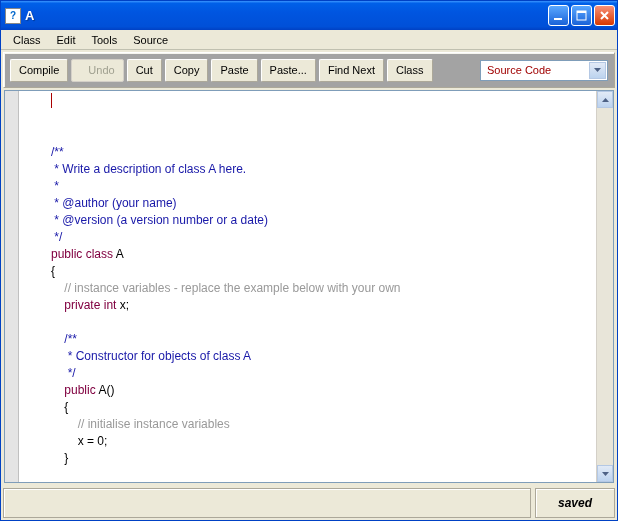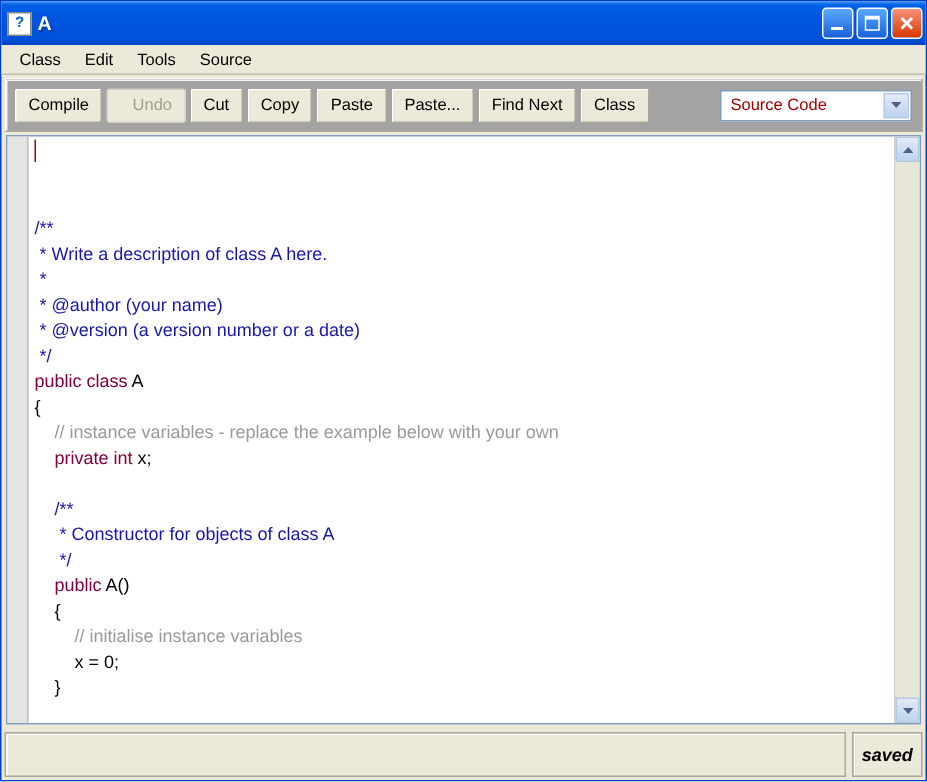--- a/index.html
+++ b/index.html
@@ -140,20 +140,21 @@
     display: flex; align-items:center; justify-content:center;
   }
   .editor-area {
     flex: 1;
     margin: 0 3px 3px 3px;
     border: 1px solid #7f9db9;
     background: white;
     position: relative;
     display: flex;
     overflow: hidden;
+    gap: 28px;
   }
   .line-gutter {
     width: 14px;
     background: #e4e4e4;
     border-right: 1px solid #c0c0c0;
   }
   .code {
     flex: 1;
     padding: 2px 0 2px 4px;
     font-family: Arial, Helvetica, sans-serif;
@@ -196,21 +197,21 @@
     display: flex;
     gap: 4px;
   }
   .status-msg {
     flex: 1;
     border: 1px solid #aca899;
     background: #ece9d8;
     box-shadow: inset 1px 1px 0 #fff;
   }
   .status-save {
-    width: 47px;
+    width: 80px;
     border: 1px solid #aca899;
     background: #ece9d8;
     box-shadow: inset 1px 1px 0 #fff;
     display: flex;
     align-items: center;
     justify-content: center;
     font-style: italic;
     font-weight: bold;
     font-size: 12px;
   }

